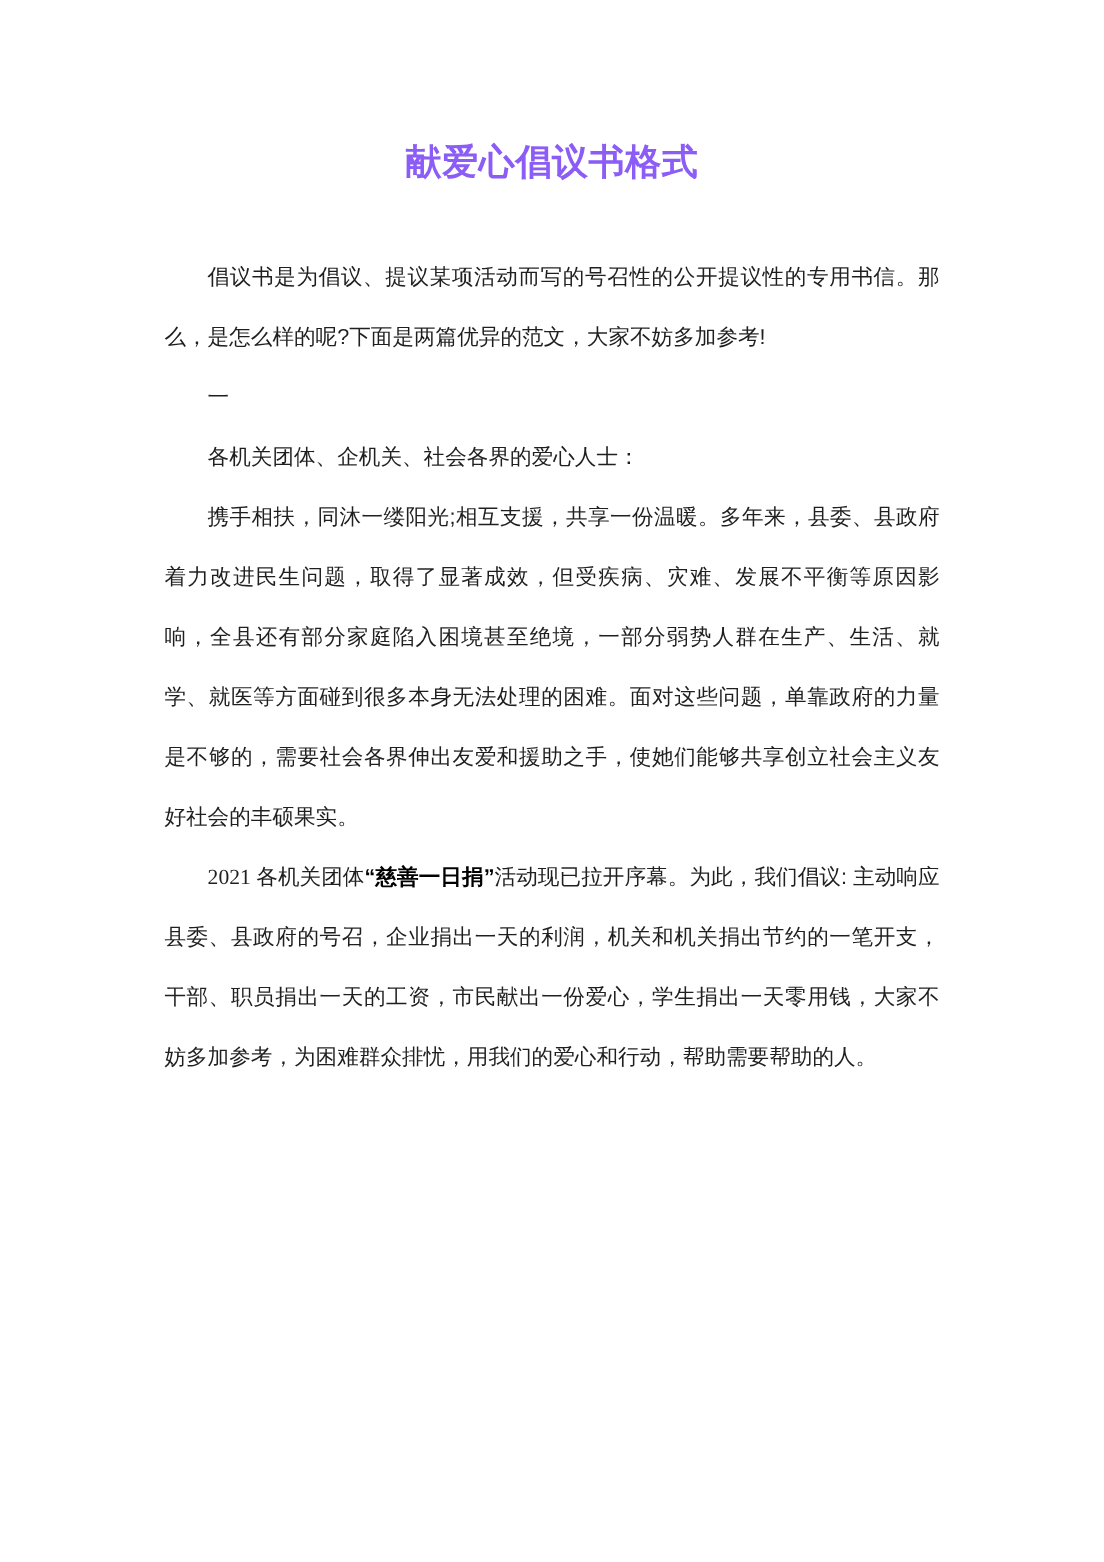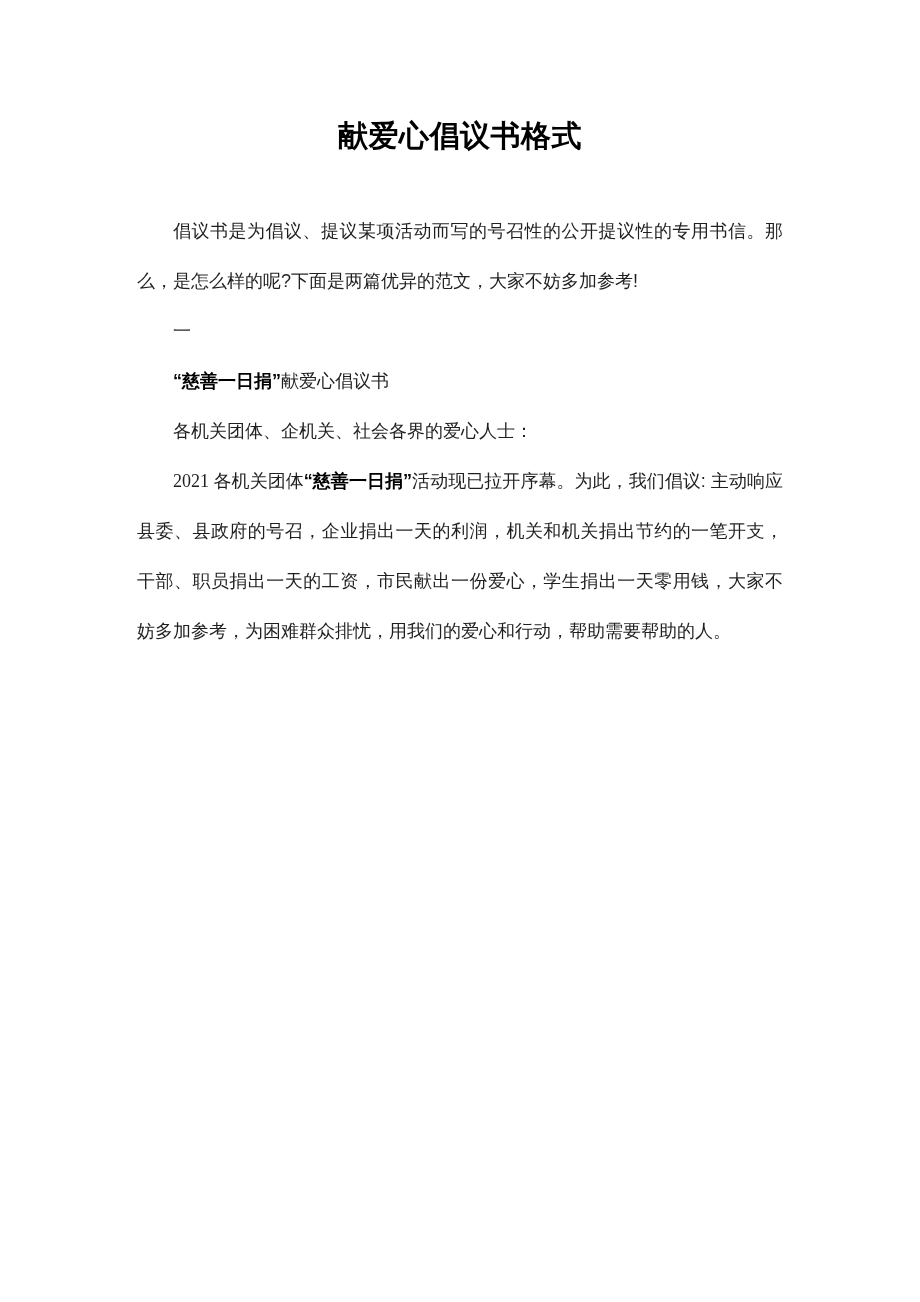--- a/index.html
+++ b/index.html
@@ -15,21 +15,21 @@
     background: #ffffff;
     overflow: hidden;
     font-family: "Liberation Sans", "DejaVu Sans", sans-serif;
   }
   .doc-title {
     margin: 0;
     padding-top: 118px;
     font-size: 30px;
     line-height: 36px;
     font-weight: 700;
-    color: #000000;
+    color: #8b5cf6;
     text-align: center;
     letter-spacing: 0.5px;
   }
   .doc-body {
     margin: 52px 137px 0 137px;
     font-size: 18px;
     line-height: 50px;
     color: #1f1f1f;
     text-align: justify;
     text-justify: inter-ideograph;
@@ -53,17 +53,17 @@
   }
 </style>
 </head>
 <body>
 
 <div class="page">
   <h1 class="doc-title">献爱心倡议书格式</h1>
   <div class="doc-body">
       <p><span class="run-normal">倡议书是为倡议、提议某项活动而写的号召性的公开提议性的专用书信。那么，是怎么样的呢?下面是两篇优异的范文，大家不妨多加参考!</span></p>
       <p><span class="run-normal">一</span></p>
-      <p><span class="run-bold">“慈善一日捐”</span><span class="run-normal">献爱心倡议书</span></p>
       <p><span class="run-normal">各机关团体、企机关、社会各界的爱心人士：</span></p>
+      <p><span class="run-normal">携手相扶，同沐一缕阳光;相互支援，共享一份温暖。多年来，县委、县政府着力改进民生问题，取得了显著成效，但受疾病、灾难、发展不平衡等原因影响，全县还有部分家庭陷入困境甚至绝境，一部分弱势人群在生产、生活、就学、就医等方面碰到很多本身无法处理的困难。面对这些问题，单靠政府的力量是不够的，需要社会各界伸出友爱和援助之手，使她们能够共享创立社会主义友好社会的丰硕果实。</span></p>
       <p><span class="run-serif">2021 </span><span class="run-normal">各机关团体</span><span class="run-bold">“慈善一日捐”</span><span class="run-normal">活动现已拉开序幕。为此，我们倡议: 主动响应县委、县政府的号召，企业捐出一天的利润，机关和机关捐出节约的一笔开支，干部、职员捐出一天的工资，市民献出一份爱心，学生捐出一天零用钱，大家不妨多加参考，为困难群众排忧，用我们的爱心和行动，帮助需要帮助的人。</span></p>
     </div>
 </div>
 
 </body></html>

